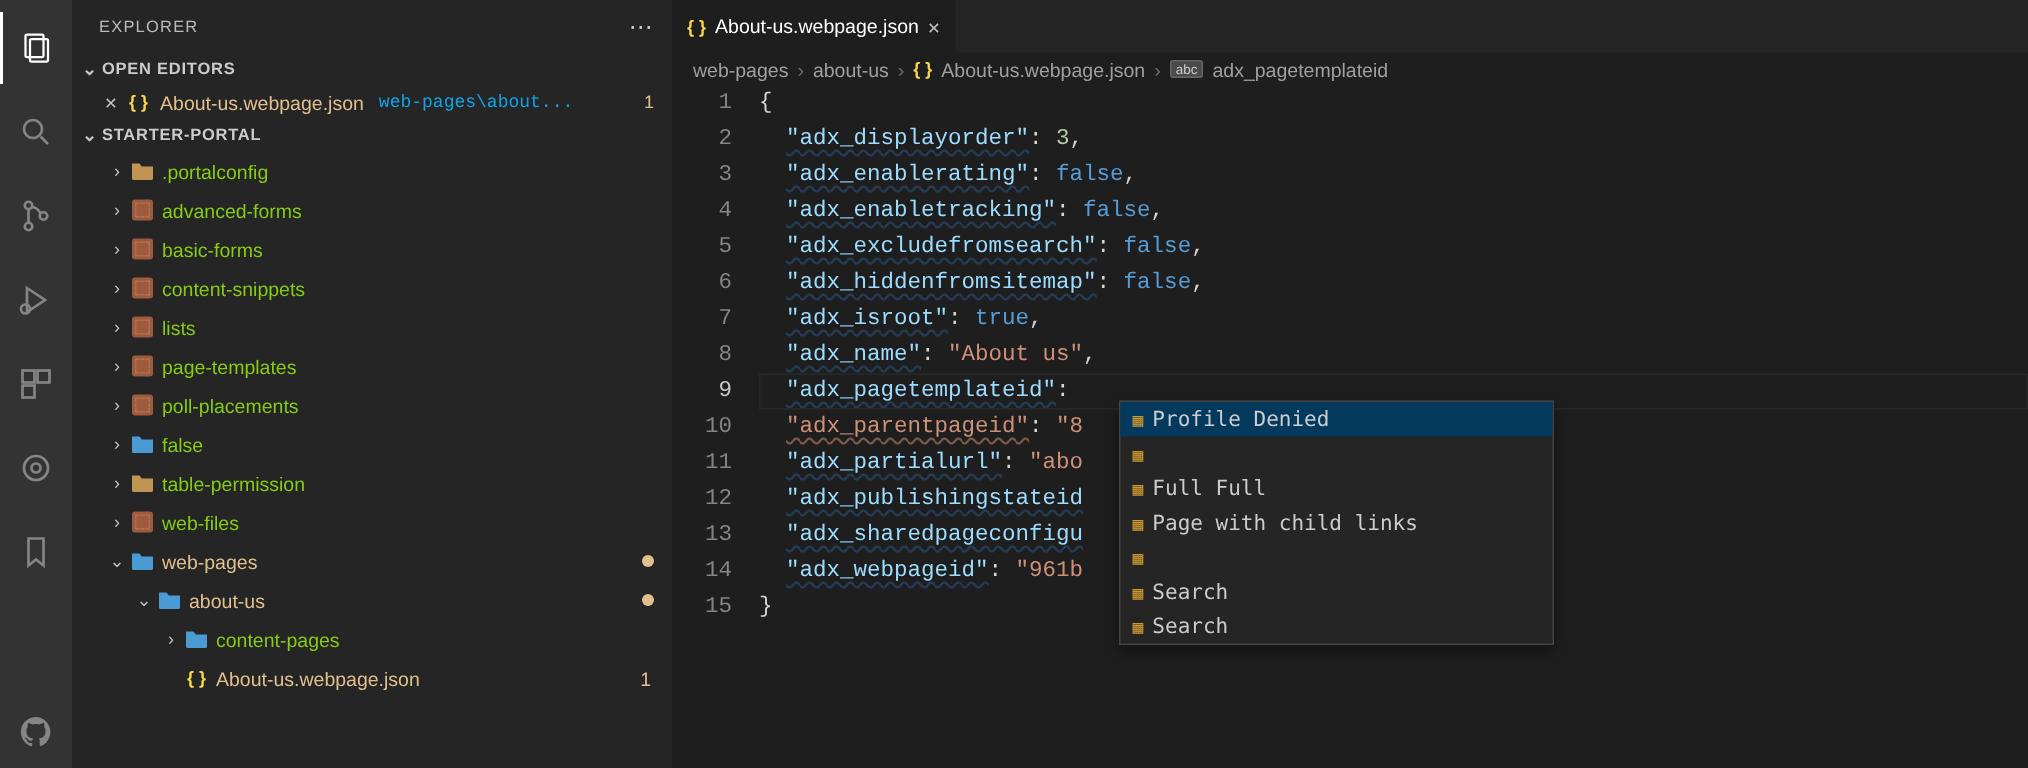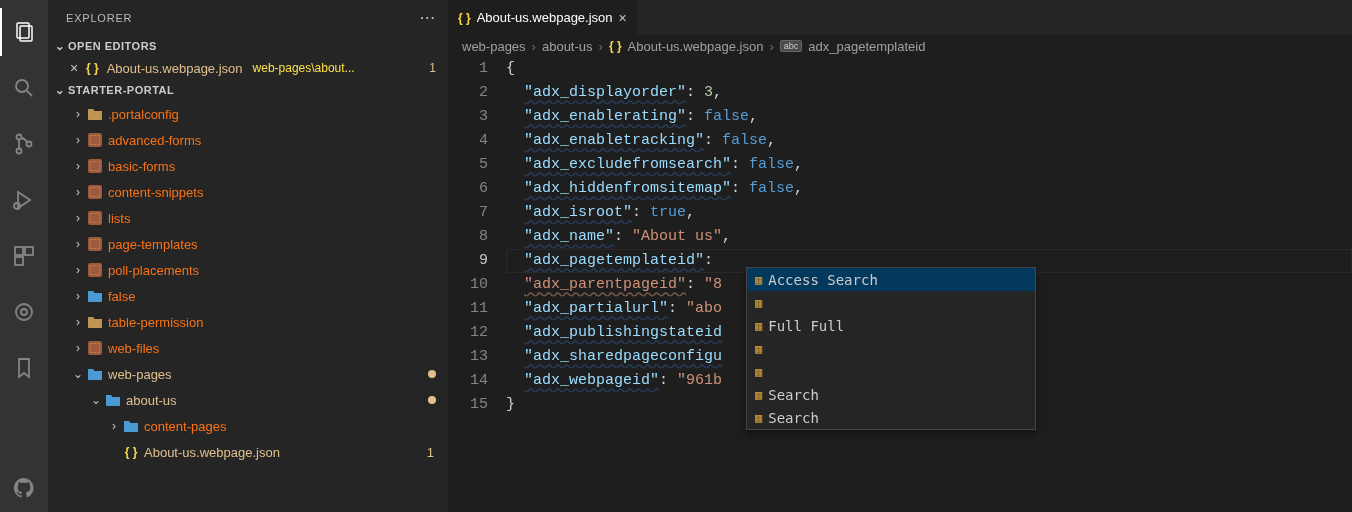--- a/index.html
+++ b/index.html
@@ -12,27 +12,27 @@
 .actbar .spacer { flex: 1; }
 .actbar svg { width: 24px; height: 24px; }
 .sidebar { width: 400px; background: #252526; display: flex; flex-direction: column; }
 .sb-head { display: flex; align-items: center; padding: 0 12px 0 18px; height: 35px; color: #bbbbbb; font-size: 11px; letter-spacing: 0.8px; }
 .sb-head .dots { margin-left: auto; color: #c5c5c5; font-size: 16px; cursor: pointer; }
 .section-hd { display: flex; align-items: center; height: 22px; padding: 0 4px; cursor: pointer; font-size: 11px; font-weight: 700; letter-spacing: 0.5px; color: #cccccc; }
 .section-hd .chev { width: 16px; text-align: center; font-size: 12px; color: #c5c5c5; }
 .oe-item { display: flex; align-items: center; height: 22px; padding-left: 18px; gap: 4px; }
 .oe-item .close { width: 16px; text-align: center; color: #c5c5c5; cursor: pointer; font-size: 14px; }
 .label-mod { color: #e2c08d; }
-.dim { color: #fde047; margin-left: 6px; font-size: 12px; }
+.dim { color: #0ea5e9; margin-left: 6px; font-size: 12px; font-family: Liberation Mono, monospace; }
 .badge { margin-left: auto; margin-right: 12px; color: #e2c08d; font-size: 12px; }
 .tree { flex: 1; overflow: hidden; }
 .trow { display: flex; align-items: center; height: 26px; cursor: pointer; padding-right: 8px; }
 .trow .chev { width: 16px; text-align: center; color: #c5c5c5; font-size: 12px; }
 .trow .ico { width: 18px; display: flex; align-items: center; justify-content: center; margin-right: 4px; }
-.trow .name { font-size: 13px; color: #f97316; }
+.trow .name { font-size: 13px; color: #84cc16; }
 .trow.modified .name { color: #e2c08d; }
 .trow .dot { width: 8px; height: 8px; border-radius: 50%; background: #e2c08d; margin-left: auto; margin-right: 4px; }
 .trow .num { margin-left: auto; margin-right: 6px; color: #e2c08d; }
 .editor { flex: 1; background: #1e1e1e; display: flex; flex-direction: column; min-width: 0; }
 .tabbar { height: 35px; background: #252526; display: flex; align-items: stretch; }
 .tab { display: flex; align-items: center; background: #1e1e1e; padding: 0 10px; gap: 6px; border-right: 1px solid #252526; cursor: pointer; }
 .tab .close { color: #c5c5c5; font-size: 14px; }
 .breadcrumb { height: 22px; display: flex; align-items: center; padding: 0 14px; gap: 6px; color: #a0a0a0; font-size: 13px; }
 .breadcrumb .sep { color: #6e6e6e; }
 .code { flex: 1; display: flex; font-family: Consolas, "Courier New", monospace; font-size: 15px; line-height: 24px; position: relative; }
@@ -289,31 +289,32 @@
           <div>12</div>
           <div>13</div>
           <div>14</div>
           <div>15</div>
         </div>
       <div class="lines" id="lines">
         <div class="curline" id="curline" style="top: 192px;"></div>
         <div class="suggest" id="suggest" style="left: 240px; top: 210px;">
             <div class="srow sel">
               <span class="sico">▦</span>
-              <span>Access Search</span>
+              <span>Profile Denied</span>
             </div>
             <div class="srow">
               <span class="sico">▦</span>
             </div>
             <div class="srow">
               <span class="sico">▦</span>
               <span>Full Full</span>
             </div>
             <div class="srow">
               <span class="sico">▦</span>
+              <span>Page with child links</span>
             </div>
             <div class="srow">
               <span class="sico">▦</span>
             </div>
             <div class="srow">
               <span class="sico">▦</span>
               <span>Search</span>
             </div>
             <div class="srow">
               <span class="sico">▦</span>

